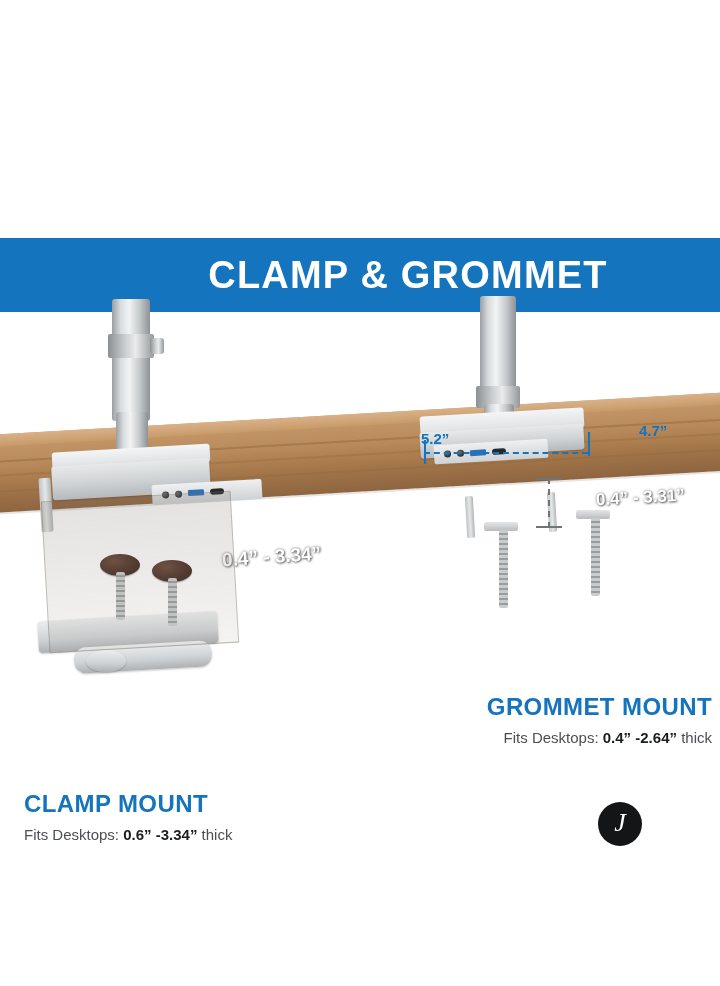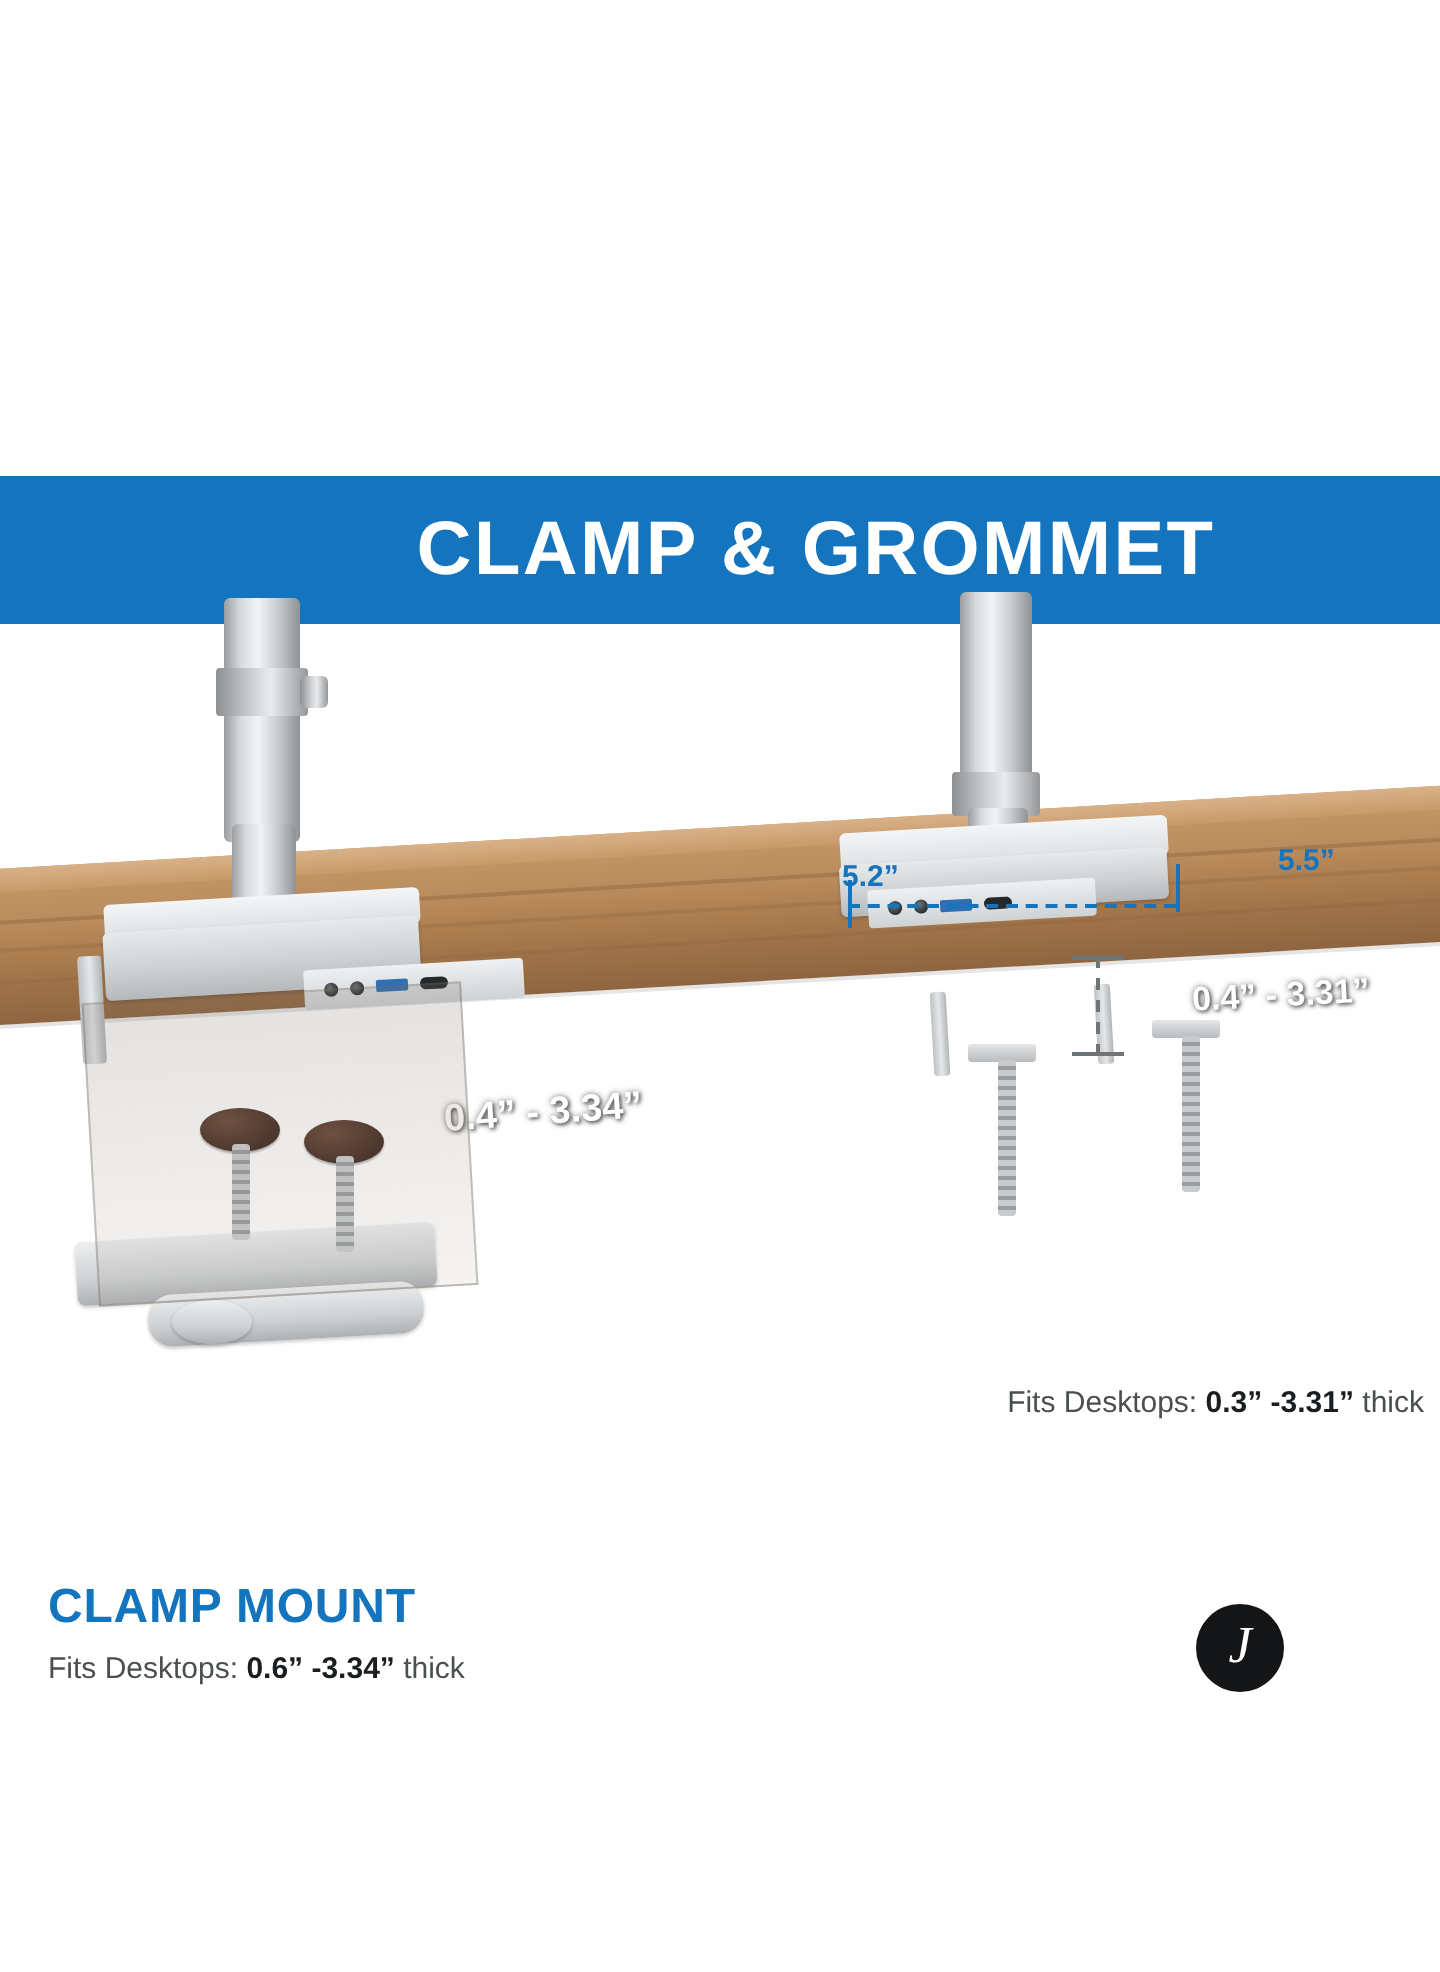--- a/index.html
+++ b/index.html
@@ -335,26 +335,27 @@
   <div class="tick-h-grey" style="left:536px; top:178px; width:26px;"></div>
   <div class="dash-v-grey" style="left:548px; top:178px; height:50px;"></div>
   <div class="tick-h-grey" style="left:536px; top:226px; width:26px;"></div>
   <div class="dim-text" style="left:596px; top:188px; font-size:17px; transform:rotate(-3deg);">0.4” - 3.31”</div>
 
   <div class="solid-v-blue" style="left:424px; top:140px; height:24px;"></div>
   <div class="dash-h" style="left:424px; top:152px; width:164px;"></div>
   <div class="dim-blue" style="left:376px; top:130px; font-size:15px;">5.2”</div>
 
   <div class="solid-v-blue" style="left:588px; top:132px; height:24px;"></div>
-  <div class="dim-blue" style="left:594px; top:122px; font-size:15px;">5.5”</div>
+  <div class="dim-blue" style="left:594px; top:122px; font-size:15px;">4.7”</div>
 </div>
 
 <div class="caption-grommet">
+  <p class="caption-title">GROMMET MOUNT</p>
   <p class="caption-sub">
-    <span>Fits Desktops: </span><b>0.3” -3.31”</b><span> thick</span>
+    <span>Fits Desktops: </span><b>0.4” -2.64”</b><span> thick</span>
   </p>
 </div>
 
 <div class="caption-clamp">
   <p class="caption-title">CLAMP MOUNT</p>
   <p class="caption-sub">
     <span>Fits Desktops: </span><b>0.6” -3.34”</b><span> thick</span>
   </p>
 </div>
 

